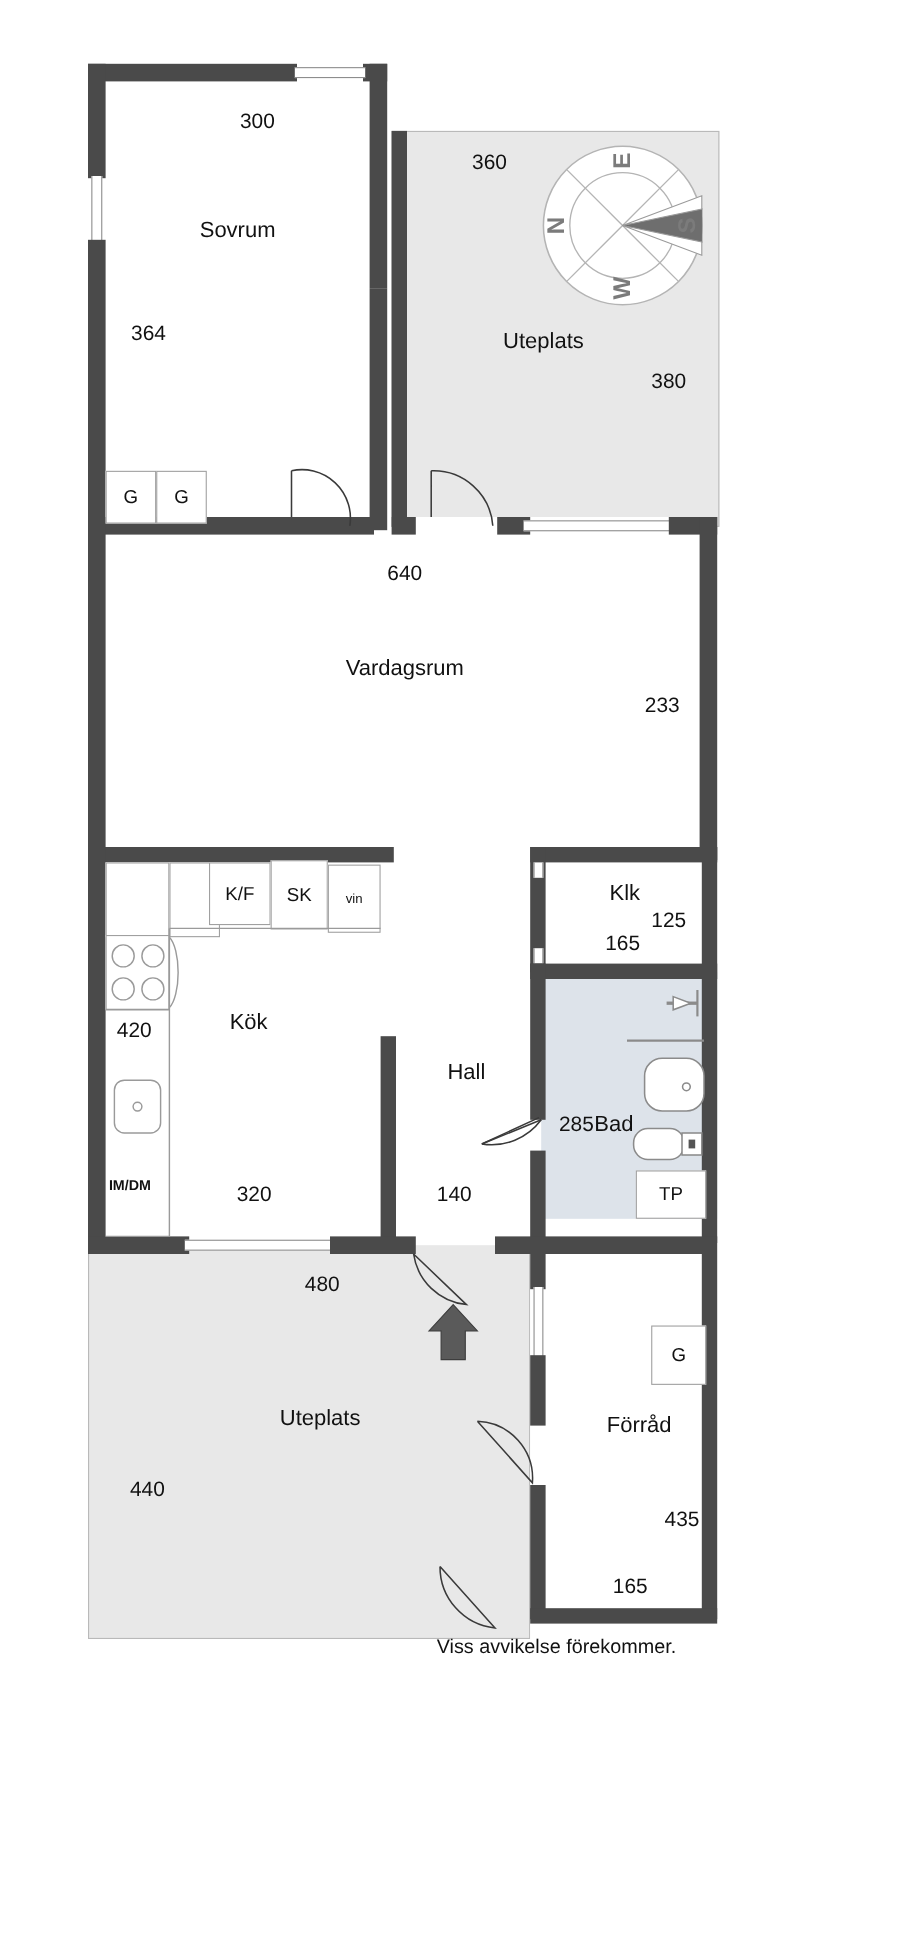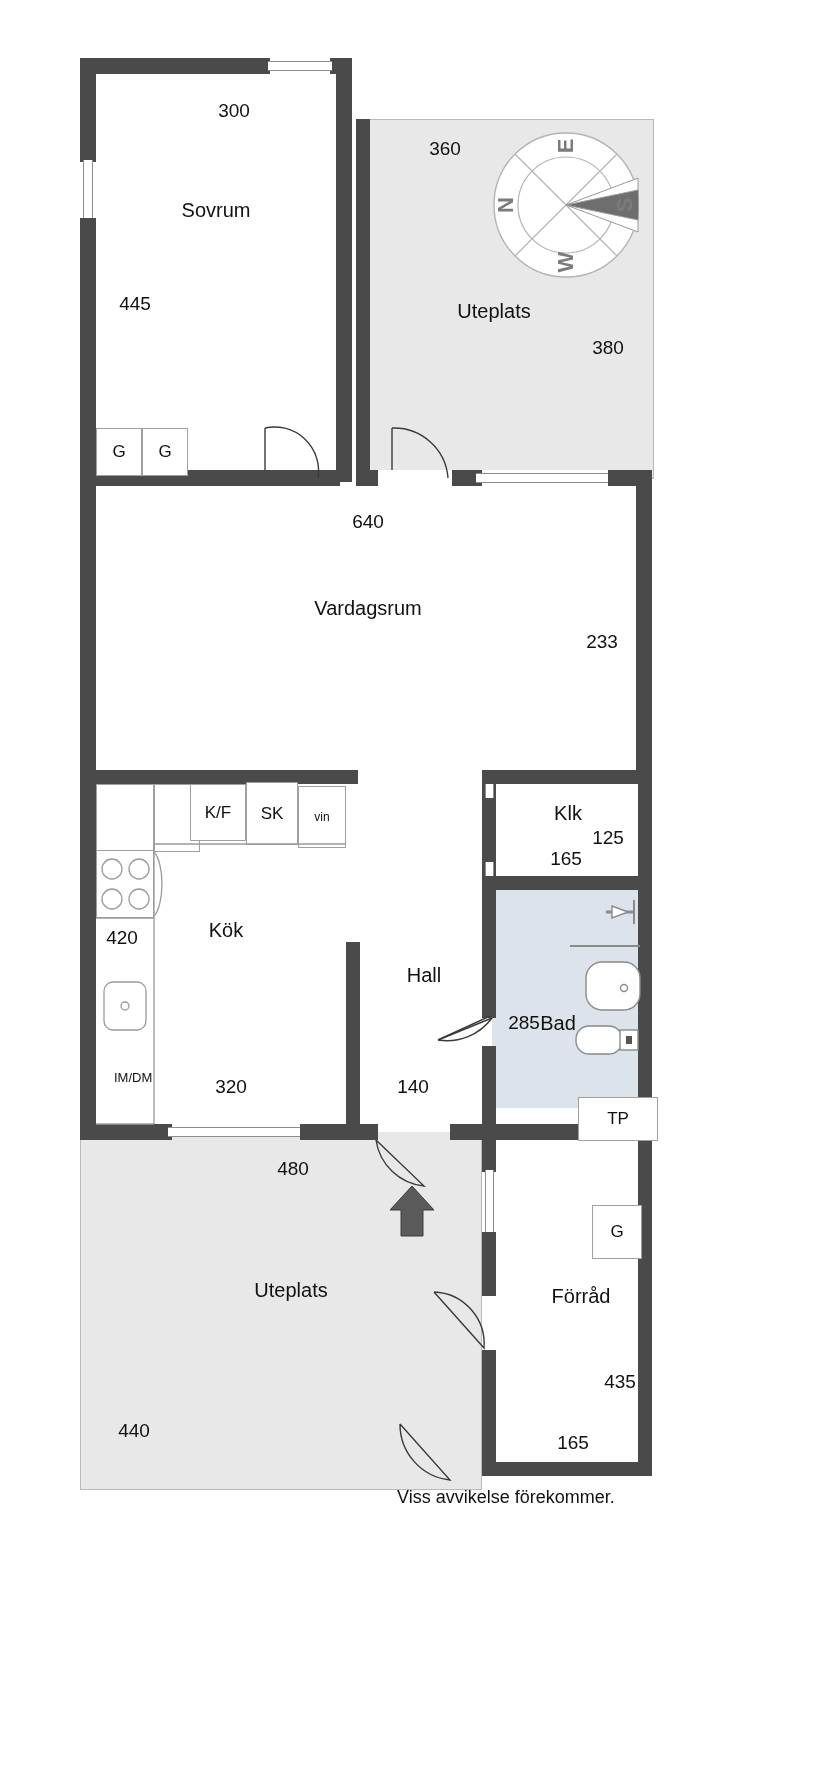--- a/index.html
+++ b/index.html
@@ -156,21 +156,21 @@
       <path d="M570,946 L640,946" stroke="#8b8b8b" stroke-width="2"></path>
 
       <rect x="586" y="962" width="54" height="48" rx="16" ry="16" fill="#ffffff" stroke="#8b8b8b"></rect>
       <circle cx="624" cy="988" r="3.5" fill="none" stroke="#8b8b8b"></circle>
 
       <rect x="576" y="1026" width="46" height="28" rx="13" ry="13" fill="#ffffff" stroke="#8b8b8b"></rect>
       <rect x="620" y="1030" width="18" height="20" fill="#ffffff" stroke="#8b8b8b"></rect>
       <rect x="626" y="1036" width="6" height="8" fill="#555" stroke="none"></rect>
     </g>
   </svg>
-  <div class="cab" style="left:578px;top:1064px;width:80px;height:44px;margin-top:33px;">
+  <div class="cab" style="left:578px;top:1064px;width:64px;height:44px;">
     <span class="small">TP</span>
   </div>
 
   <svg width="825" height="1776">
     <path d="M412,1186 L434,1210 L423,1210 L423,1236 L401,1236 L401,1210 L390,1210 Z" fill="#5a5a5a" stroke="#3d3d3d" stroke-width="1"></path>
   </svg>
 
   <svg width="825" height="1776">
     <g>
       <circle cx="566" cy="205" r="72" fill="#ffffff" stroke="#b4b4b4" stroke-width="1.4"></circle>
@@ -205,33 +205,33 @@
   <div class="lbl rname ctr" style="left:494px;top:311px;"><span>Uteplats</span></div>
   <div class="lbl rname ctr" style="left:368px;top:608px;"><span>Vardagsrum</span></div>
   <div class="lbl rname ctr" style="left:226px;top:930px;"><span>Kök</span></div>
   <div class="lbl rname ctr" style="left:424px;top:975px;"><span>Hall</span></div>
   <div class="lbl rname ctr" style="left:568px;top:813px;"><span>Klk</span></div>
   <div class="lbl rname ctr" style="left:558px;top:975px;margin-top:48px;"><span>Bad</span></div>
   <div class="lbl rname ctr" style="left:291px;top:1290px;"><span>Uteplats</span></div>
   <div class="lbl rname ctr" style="left:581px;top:1296px;"><span>Förråd</span></div>
 
   <div class="lbl dim ctr" style="left:222px;top:111px;margin-left:12px;"><span>300</span></div>
-  <div class="lbl dim ctr" style="left:135px;top:304px;"><span>445</span></div>
+  <div class="lbl dim ctr" style="left:135px;top:304px;"><span>364</span></div>
   <div class="lbl dim ctr" style="left:445px;top:149px;"><span>360</span></div>
   <div class="lbl dim ctr" style="left:608px;top:348px;"><span>380</span></div>
   <div class="lbl dim ctr" style="left:368px;top:522px;"><span>640</span></div>
   <div class="lbl dim ctr" style="left:602px;top:642px;"><span>233</span></div>
   <div class="lbl dim ctr" style="left:122px;top:938px;"><span>420</span></div>
   <div class="lbl dim ctr" style="left:231px;top:1087px;"><span>320</span></div>
   <div class="lbl dim ctr" style="left:413px;top:1087px;"><span>140</span></div>
   <div class="lbl dim ctr" style="left:608px;top:838px;"><span>125</span></div>
   <div class="lbl dim ctr" style="left:566px;top:859px;"><span>165</span></div>
   <div class="lbl dim ctr" style="left:524px;top:1023px;"><span>285</span></div>
   <div class="lbl dim ctr" style="left:293px;top:1169px;"><span>480</span></div>
-  <div class="lbl dim ctr" style="left:134px;top:1431px;"><span>440</span></div>
+  <div class="lbl dim ctr" style="left:134px;top:1355px;"><span>440</span></div>
   <div class="lbl dim ctr" style="left:620px;top:1382px;"><span>435</span></div>
   <div class="lbl dim ctr" style="left:573px;top:1443px;"><span>165</span></div>
 
-  <div class="lbl tiny" style="left:114px;top:1070px;font-size:13px;"><span>IM/DM</span></div>
+  <div class="lbl tiny" style="left:99px;top:1070px;font-size:13px;font-weight:bold;"><span>IM/DM</span></div>
 
   <div class="footer" style="left:397px;top:1487px;text-align:center;"><span>Viss avvikelse förekommer.</span></div>
 
 </div>
 
 </body></html>

